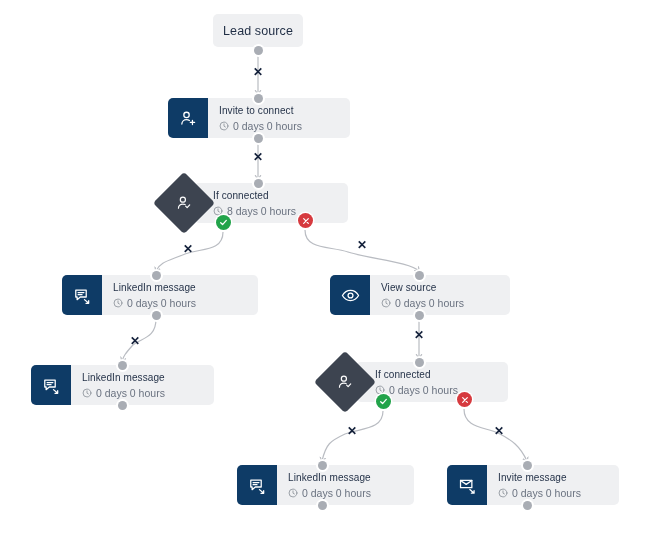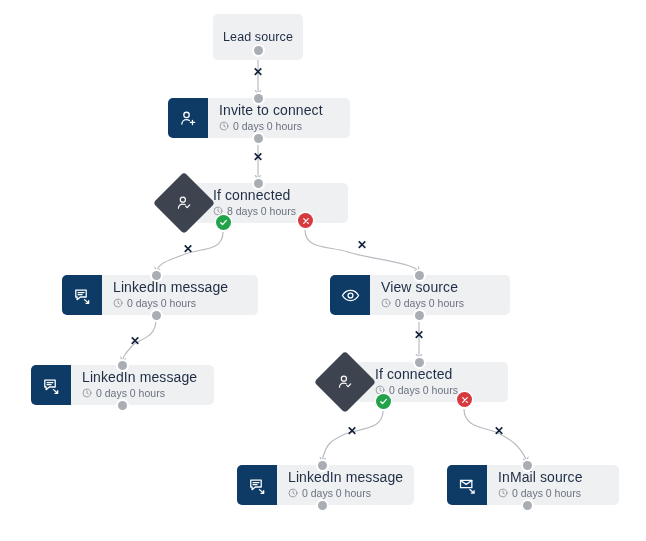--- a/index.html
+++ b/index.html
@@ -57,21 +57,21 @@
   .icon-box svg { display: block; }
   .node-body {
     flex: 1;
     display: flex;
     flex-direction: column;
     justify-content: center;
     padding-left: 11px;
     padding-right: 10px;
   }
   .node-title {
-    font-size: 14px;
+    font-size: 10px;
     color: #1f2d44;
     line-height: 15px;
     letter-spacing: 0.1px;
     white-space: nowrap;
   }
   .node-sub {
     font-size: 10.5px;
     color: #6a7280;
     line-height: 14px;
     display: flex;
@@ -172,21 +172,21 @@
 
   <div class="xmark" style="left:253px; top:66px;">✕</div>
   <div class="xmark" style="left:253px; top:151px;">✕</div>
   <div class="xmark" style="left:183px; top:243px;">✕</div>
   <div class="xmark" style="left:357px; top:239px;">✕</div>
   <div class="xmark" style="left:130px; top:335px;">✕</div>
   <div class="xmark" style="left:414px; top:329px;">✕</div>
   <div class="xmark" style="left:347px; top:425px;">✕</div>
   <div class="xmark" style="left:494px; top:425px;">✕</div>
 
-  <div class="node node-plain" style="left:213px; top:14px; width:90px; height:46px;">
+  <div class="node node-plain" style="left:213px; top:14px; width:90px; height:33px;">
     <span class="plain-label">Lead source</span>
   </div>
   <div class="port" style="left:254px; top:46px;"></div>
 
   <div class="node" style="left:168px; top:98px; width:182px; height:40px;">
     <div class="icon-box">
       <svg width="19" height="19" viewBox="0 0 24 24" fill="none" stroke="currentColor" stroke-width="1.6" stroke-linecap="round" stroke-linejoin="round">
         <circle cx="9.5" cy="7.5" r="3.4"></circle>
         <path d="M3.6 19c0-3.3 2.6-5.6 5.9-5.6 1.4 0 2.7.4 3.7 1.1"></path>
         <path d="M17 14.3v5.4M14.3 17h5.4"></path>
@@ -361,21 +361,21 @@
 
   <div class="node" style="left:447px; top:465px; width:172px; height:40px;">
     <div class="icon-box">
       <svg width="19" height="19" viewBox="0 0 24 24" fill="none" stroke="currentColor" stroke-width="1.6" stroke-linecap="round" stroke-linejoin="round">
         <path d="M3.2 5.6h14.3v9.2H3.2z"></path>
         <path d="M3.2 5.6l7.15 5 7.15-5"></path>
         <path d="M15 17l5 4.4M16.9 21.7h3.4v-3.3"></path>
       </svg>
     </div>
     <div class="node-body">
-      <div class="node-title">InMail source</div>
+      <div class="node-title">Invite message</div>
       <div class="node-sub">
         <svg class="clock-ico" width="10" height="10" viewBox="0 0 24 24" fill="none" stroke="#8a9099" stroke-width="2" stroke-linecap="round">
           <circle cx="12" cy="12" r="9.5"></circle>
             <path d="M12 7v5.4l3.4 2"></path>
         </svg>
         <span>0 days 0 hours</span>
       </div>
     </div>
   </div>
   <div class="port" style="left:523px; top:461px;"></div>

